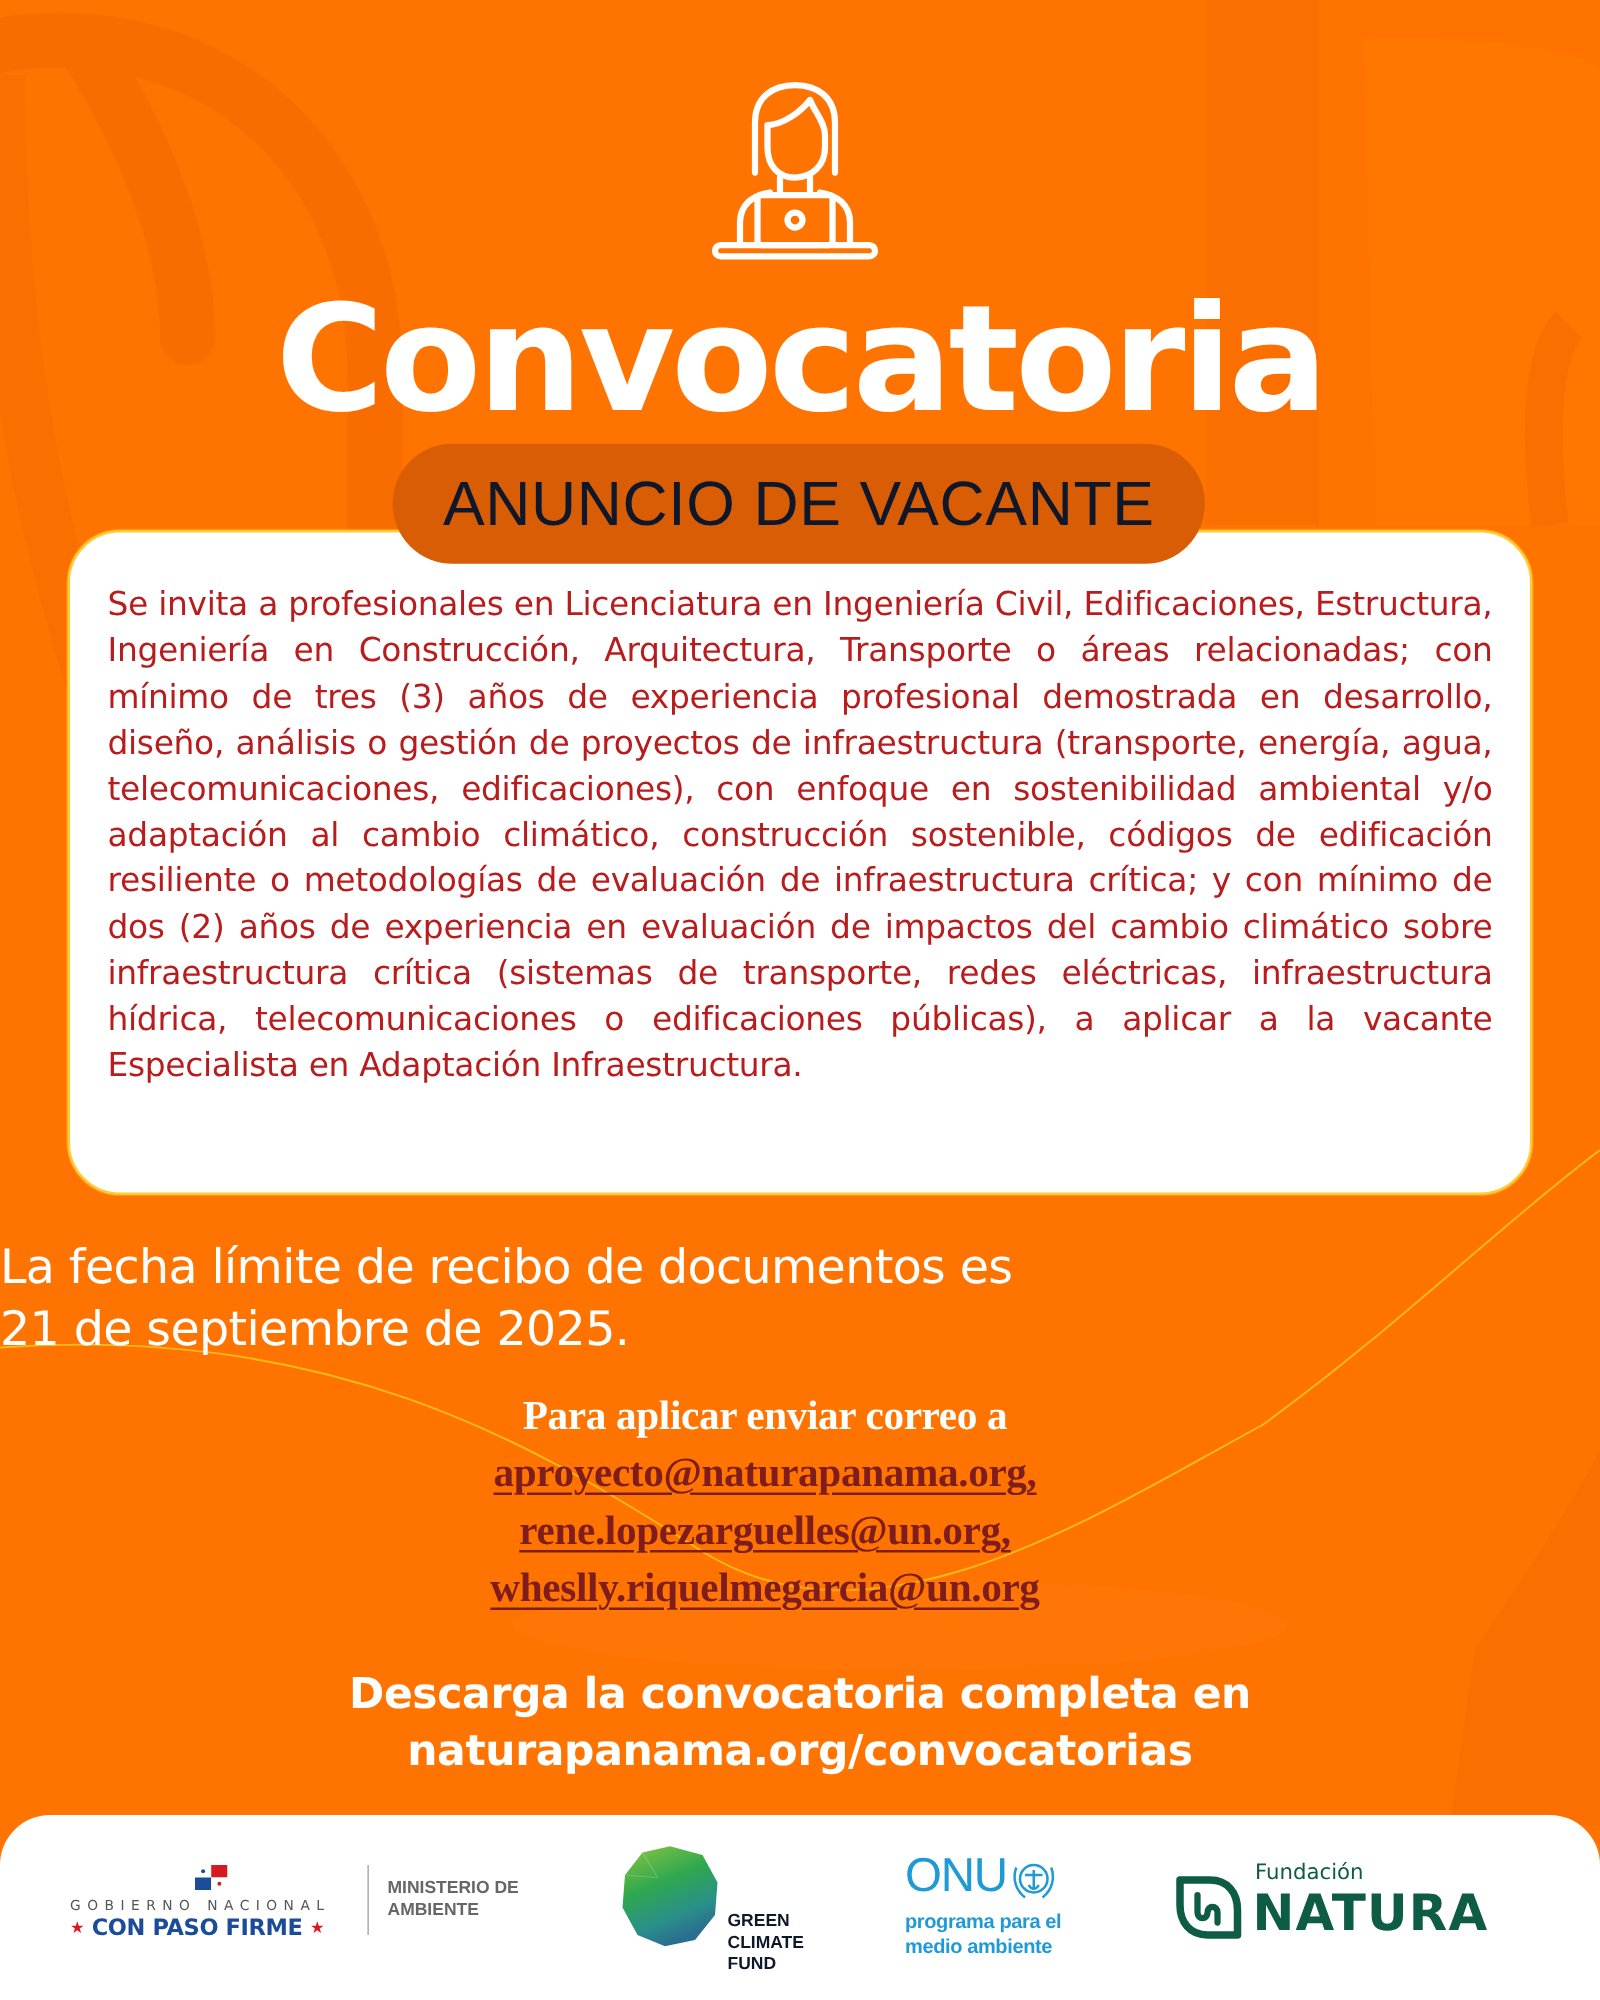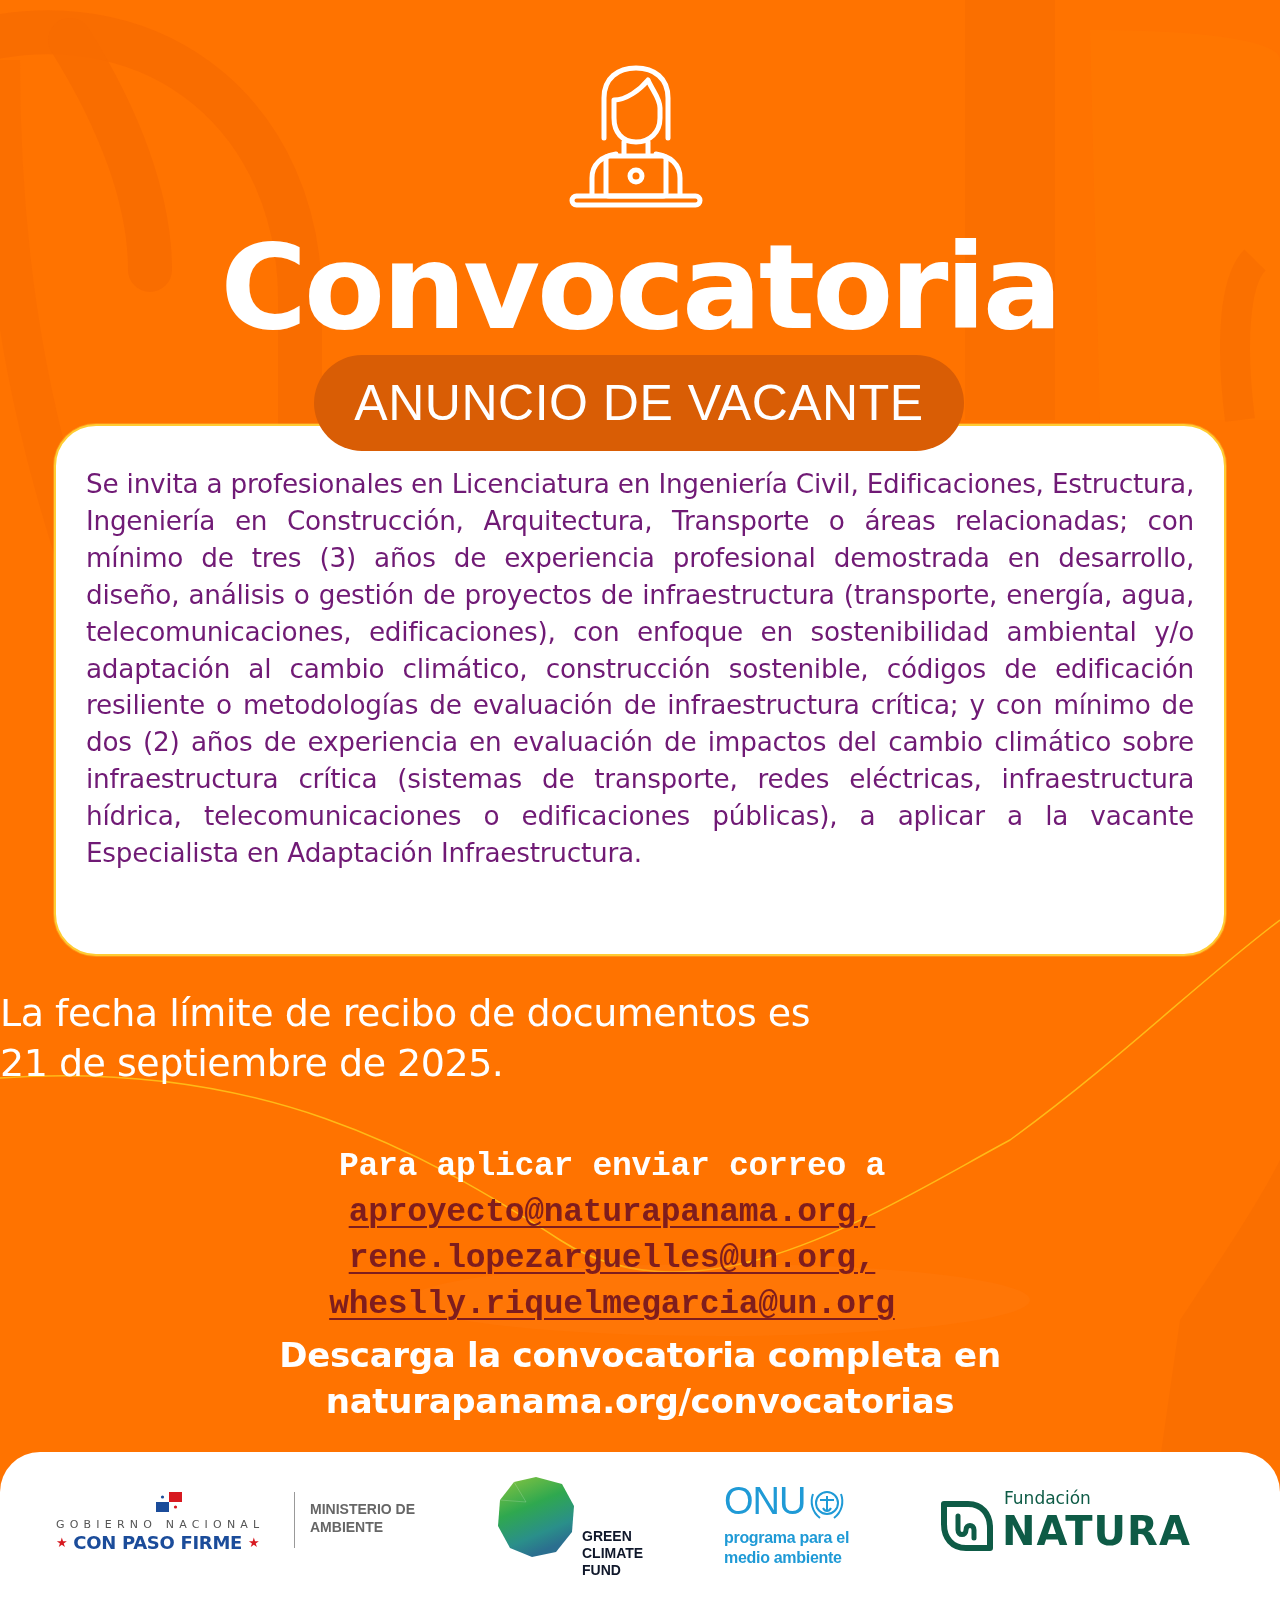--- a/index.html
+++ b/index.html
@@ -19,47 +19,47 @@
     .title {
       position: absolute; left: 0; width: 1280px; top: 222px;
       text-align: center; font-weight: 700; font-size: 118px; letter-spacing: -3px;
       line-height: 130px; color: #ffffff;
       font-family: "DejaVu Sans", sans-serif;
     }
     .pill {
       position: absolute; left: 314px; top: 355px; width: 650px; height: 96px;
       border-radius: 48px; background: #d95d05;
       display: flex; align-items: center; justify-content: center;
-      font-size: 50px; font-weight: 400; color: #ffffff; letter-spacing: 0.5px;
+      font-size: 50px; font-weight: 400; color: #0f172a; letter-spacing: 0.5px;
       z-index: 3;
       font-family: "Liberation Sans", sans-serif;
     }
     .card {
       position: absolute; left: 54px; top: 424px; width: 1172px; height: 532px;
       background: #ffffff; border-radius: 42px;
       border: 2px solid #ffcc33;
       box-shadow: 0 0 0 1px rgba(255,200,60,0.35);
       z-index: 2;
       padding: 40px 30px 0 30px;
     }
     .card p {
       font-family: "DejaVu Sans", sans-serif;
-      font-size: 26.3px; line-height: 36.9px; color: #701a75;
+      font-size: 26.3px; line-height: 36.9px; color: #b91c1c;
       text-align: justify; font-weight: 400;
       letter-spacing: -0.25px;
     }
     .deadline {
       position: absolute; left: 0; width: 1280px; top: 988px;
       text-align: left; font-size: 38px; line-height: 50px; font-weight: 400;
       font-family: "DejaVu Sans", sans-serif; letter-spacing: -0.5px;
     }
     .apply {
       position: absolute; left: 0; width: 1224px; top: 1110px;
       text-align: center; font-size: 33px; line-height: 46px; font-weight: 700;
-      font-family: Liberation Mono, monospace; letter-spacing: -0.3px; margin-top: 34px;
+      font-family: Liberation Serif, serif; letter-spacing: -0.3px;
     }
     .apply .lead { font-weight: 700; }
     .apply a {
       color: #7f1d1d; text-decoration: underline; text-underline-offset: 5px;
       text-decoration-thickness: 2px; display: inline-block;
     }
     .download {
       position: absolute; left: 0; width: 1280px; top: 1332px;
       text-align: center; font-size: 34px; line-height: 46px; font-weight: 700;
       font-family: "DejaVu Sans", sans-serif; letter-spacing: -0.3px;

